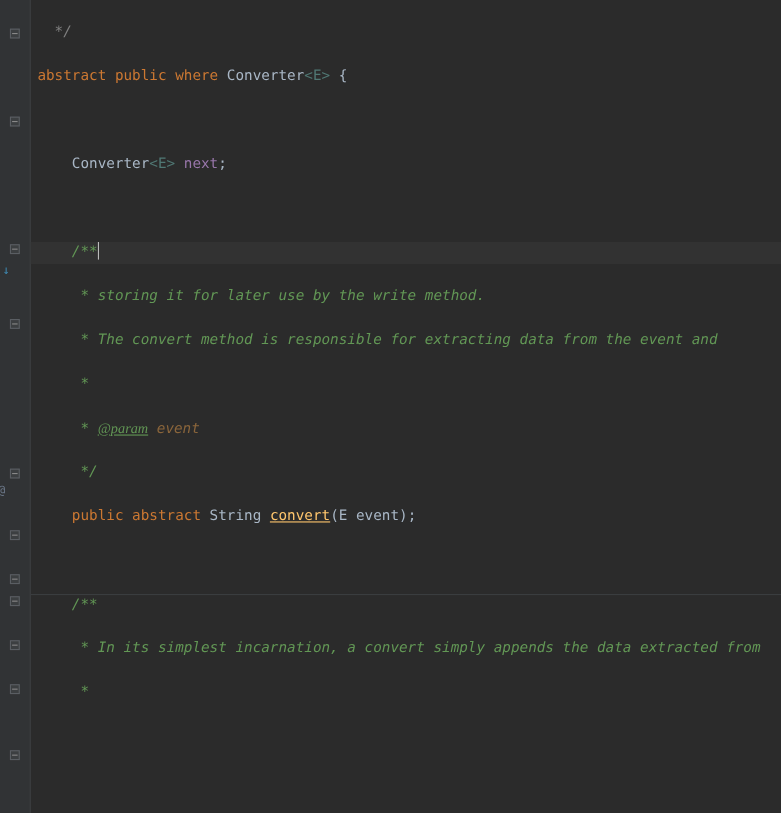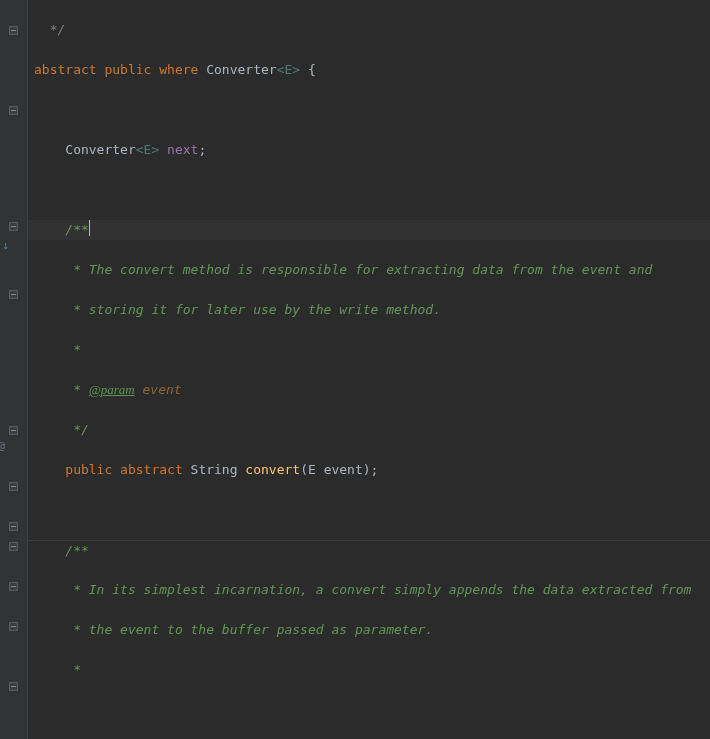--- a/index.html
+++ b/index.html
@@ -76,21 +76,21 @@
     margin-bottom: 1px;
   }
   .hr {
     border-top: 1px solid #3a3d3f;
     margin-left: -6px;
   }
   
   .kw   { color: #cc7832; text-align: right; }
   .cls  { color: #a9b7c6; text-align: right; }
   .gen  { color: #507874; }
-  .mtd  { color: #ffc66d; }
+  .mtd  { color: #ffc66d; text-decoration: underline; }
   .fld  { color: #9876aa; }
   .cmt  { color: #808080; font-style: italic; }
   .cmt-b{ color: #629755; font-style: italic; }
   .jtag { color: #629755; font-style: italic; text-decoration: underline; font-family: Liberation Serif, serif; }
   .jparam{ color: #8a653b; font-style: italic; }
   .punc { color: #a9b7c6; }
 </style>
 </head>
 <body>
 
@@ -137,30 +137,29 @@
       </div>
   </div>
 
   <div class="code">
 <div class="line"> <span class="cmt"> */</span></div>
 <div class="line"><span class="kw">abstract </span><span class="kw">public </span><span class="kw">where </span><span class="cls">Converter</span><span class="gen">&lt;E&gt; </span><span class="punc">{</span></div>
 <div class="line"></div>
 <div class="line">    <span class="cls">Converter</span><span class="gen">&lt;E&gt; </span><span class="fld">next</span><span class="punc">;</span></div>
 <div class="line"></div>
 <div class="line cursor-line">    <span class="cmt-b">/**</span><span class="caret"></span></div>
+<div class="line">    <span class="cmt-b"> * storing it for later use by the write method.</span></div>
 <div class="line">    <span class="cmt-b"> * The convert method is responsible for extracting data from the event and</span></div>
-<div class="line">    <span class="cmt-b"> * storing it for later use by the write method.</span></div>
 <div class="line">    <span class="cmt-b"> *</span></div>
 <div class="line">    <span class="cmt-b"> * </span><span class="jtag">@param</span><span class="jparam"> event</span></div>
 <div class="line">    <span class="cmt-b"> */</span></div>
 <div class="line">    <span class="kw">public </span><span class="kw">abstract </span><span class="cls">String </span><span class="mtd">convert</span><span class="punc">(</span><span class="cls">E </span><span class="punc">event</span><span class="punc">)</span><span class="punc">;</span></div>
 <div class="line"></div>
 <div class="line"><div class="hr"></div>    <span class="cmt-b">/**</span></div>
 <div class="line">    <span class="cmt-b"> * In its simplest incarnation, a convert simply appends the data extracted from</span></div>
-<div class="line">    <span class="cmt-b"> * the event to the buffer passed as parameter.</span></div>
 <div class="line">    <span class="cmt-b"> *</span></div>
 
 
 
 
 
 
 
 
 

